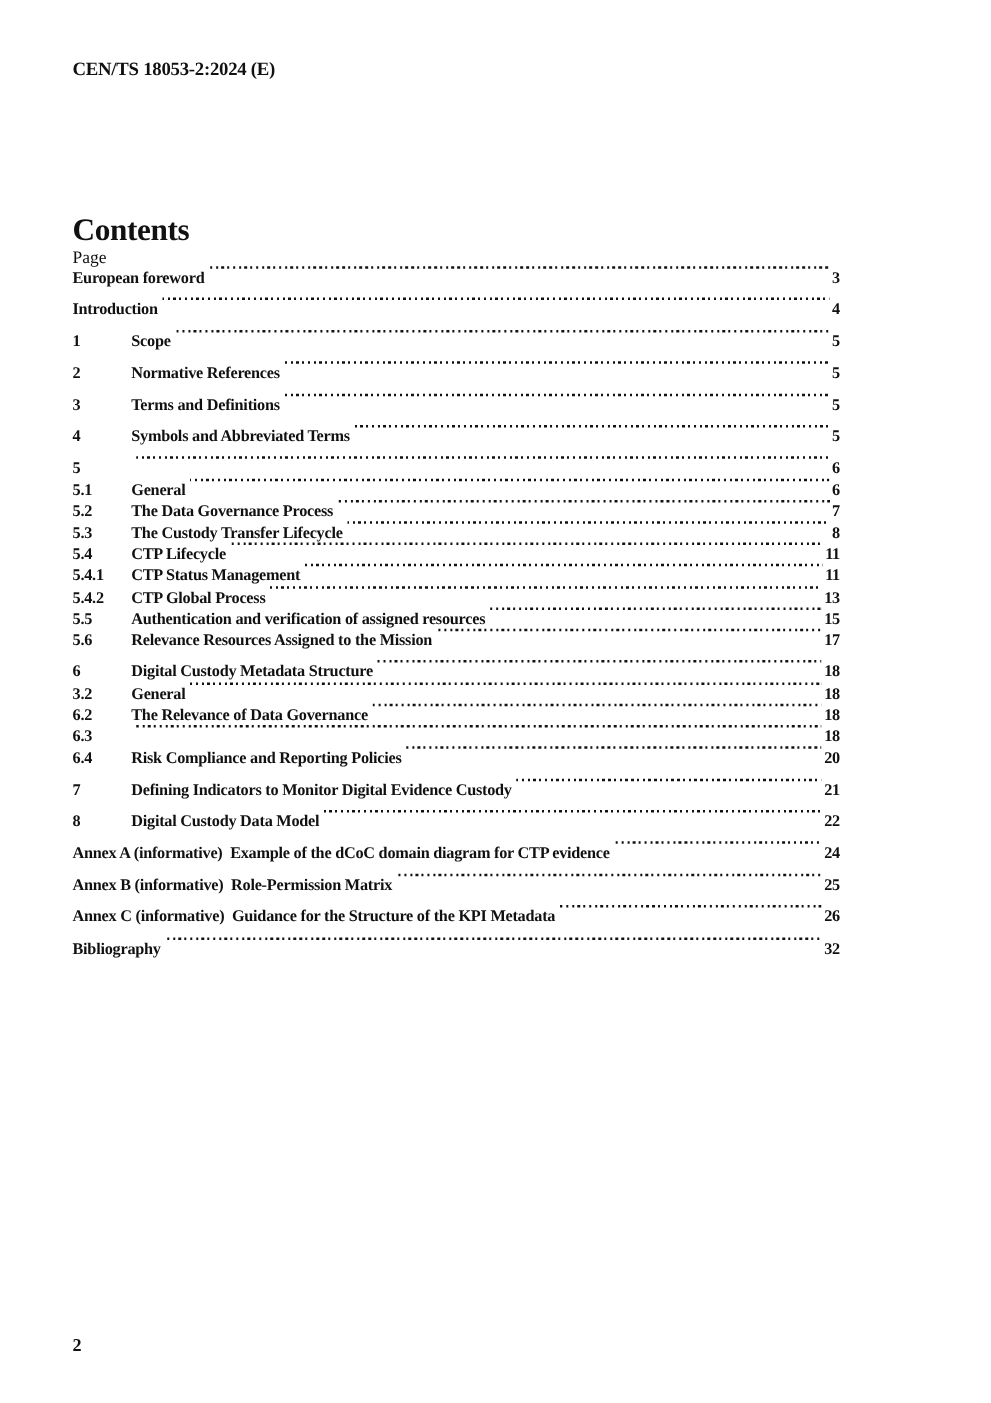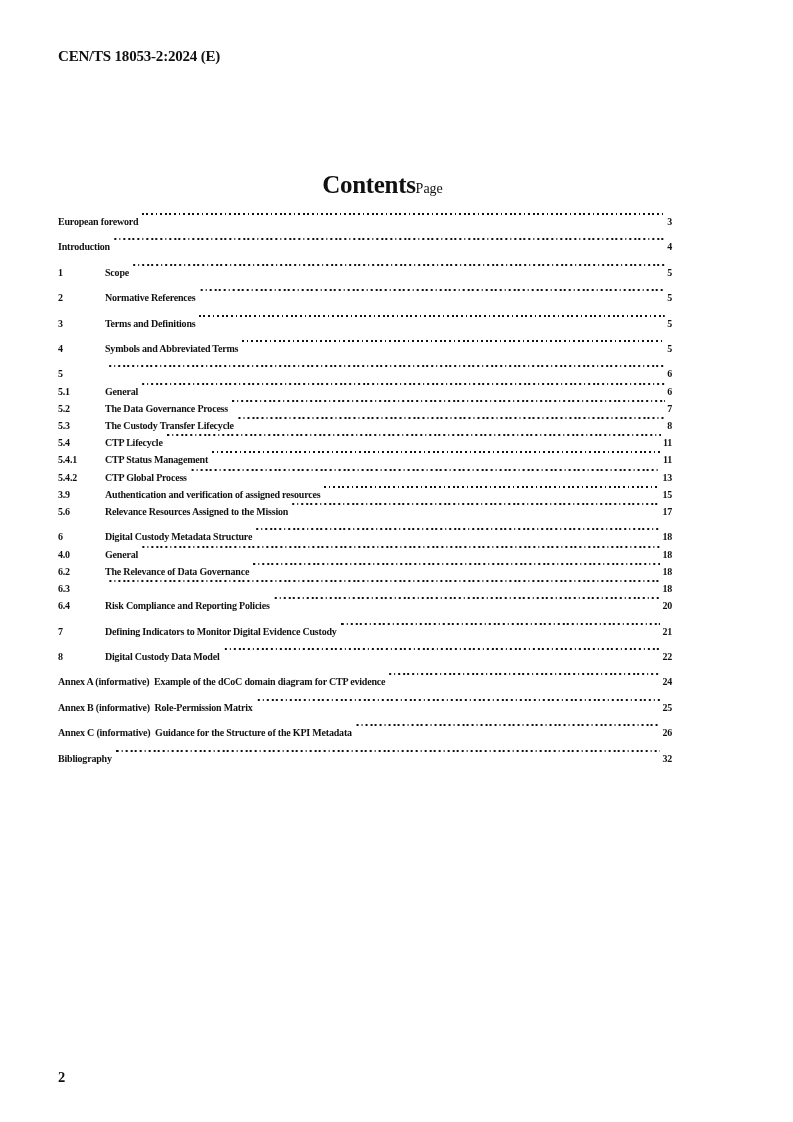--- a/index.html
+++ b/index.html
@@ -34,43 +34,44 @@
     font-size: 15px;
     font-weight: bold;
     letter-spacing: -0.2px;
   }
   .contents-header {
     position: absolute;
     top: 171px;
     left: 58px;
     width: 649px;
     display: flex;
-    justify-content: center;
+    justify-content: flex-end;
     align-items: baseline;
+    flex-direction: column;
   }
   .contents-title {
     margin: 0;
     font-size: 25px;
     font-weight: bold;
     letter-spacing: -0.3px;
   }
   .page-label {
     font-size: 14px;
     font-weight: normal;
   }
   .toc {
     position: absolute;
     top: 213px;
     left: 58px;
     width: 614px;
   }
   .toc-row {
     display: flex;
     align-items: flex-end;
-    font-size: 10px;
+    font-size: 13px;
     font-weight: bold;
     line-height: 17.2px;
     letter-spacing: -0.2px;
     white-space: pre;
   }
   .toc-row.spaced {
     margin-top: 8.2px;
   }
   .toc-row:first-child {
     margin-top: 0;
@@ -202,42 +203,42 @@
   </div>
 
   <div class="toc-row">
     <span class="num">5.4.2</span>
     <span class="title">CTP Global Process</span>
     <span class="leader"></span>
     <span class="pg">13</span>
   </div>
 
   <div class="toc-row">
-    <span class="num">3.9</span>
+    <span class="num">5.5</span>
     <span class="title">Authentication and verification of assigned resources</span>
     <span class="leader"></span>
     <span class="pg">15</span>
   </div>
 
   <div class="toc-row">
     <span class="num">5.6</span>
     <span class="title">Relevance Resources Assigned to the Mission</span>
     <span class="leader"></span>
     <span class="pg">17</span>
   </div>
 
   <div class="toc-row spaced">
     <span class="num">6</span>
     <span class="title">Digital Custody Metadata Structure</span>
     <span class="leader"></span>
     <span class="pg">18</span>
   </div>
 
   <div class="toc-row">
-    <span class="num">4.0</span>
+    <span class="num">3.2</span>
     <span class="title">General</span>
     <span class="leader"></span>
     <span class="pg">18</span>
   </div>
 
   <div class="toc-row">
     <span class="num">6.2</span>
     <span class="title">The Relevance of Data Governance</span>
     <span class="leader"></span>
     <span class="pg">18</span>

